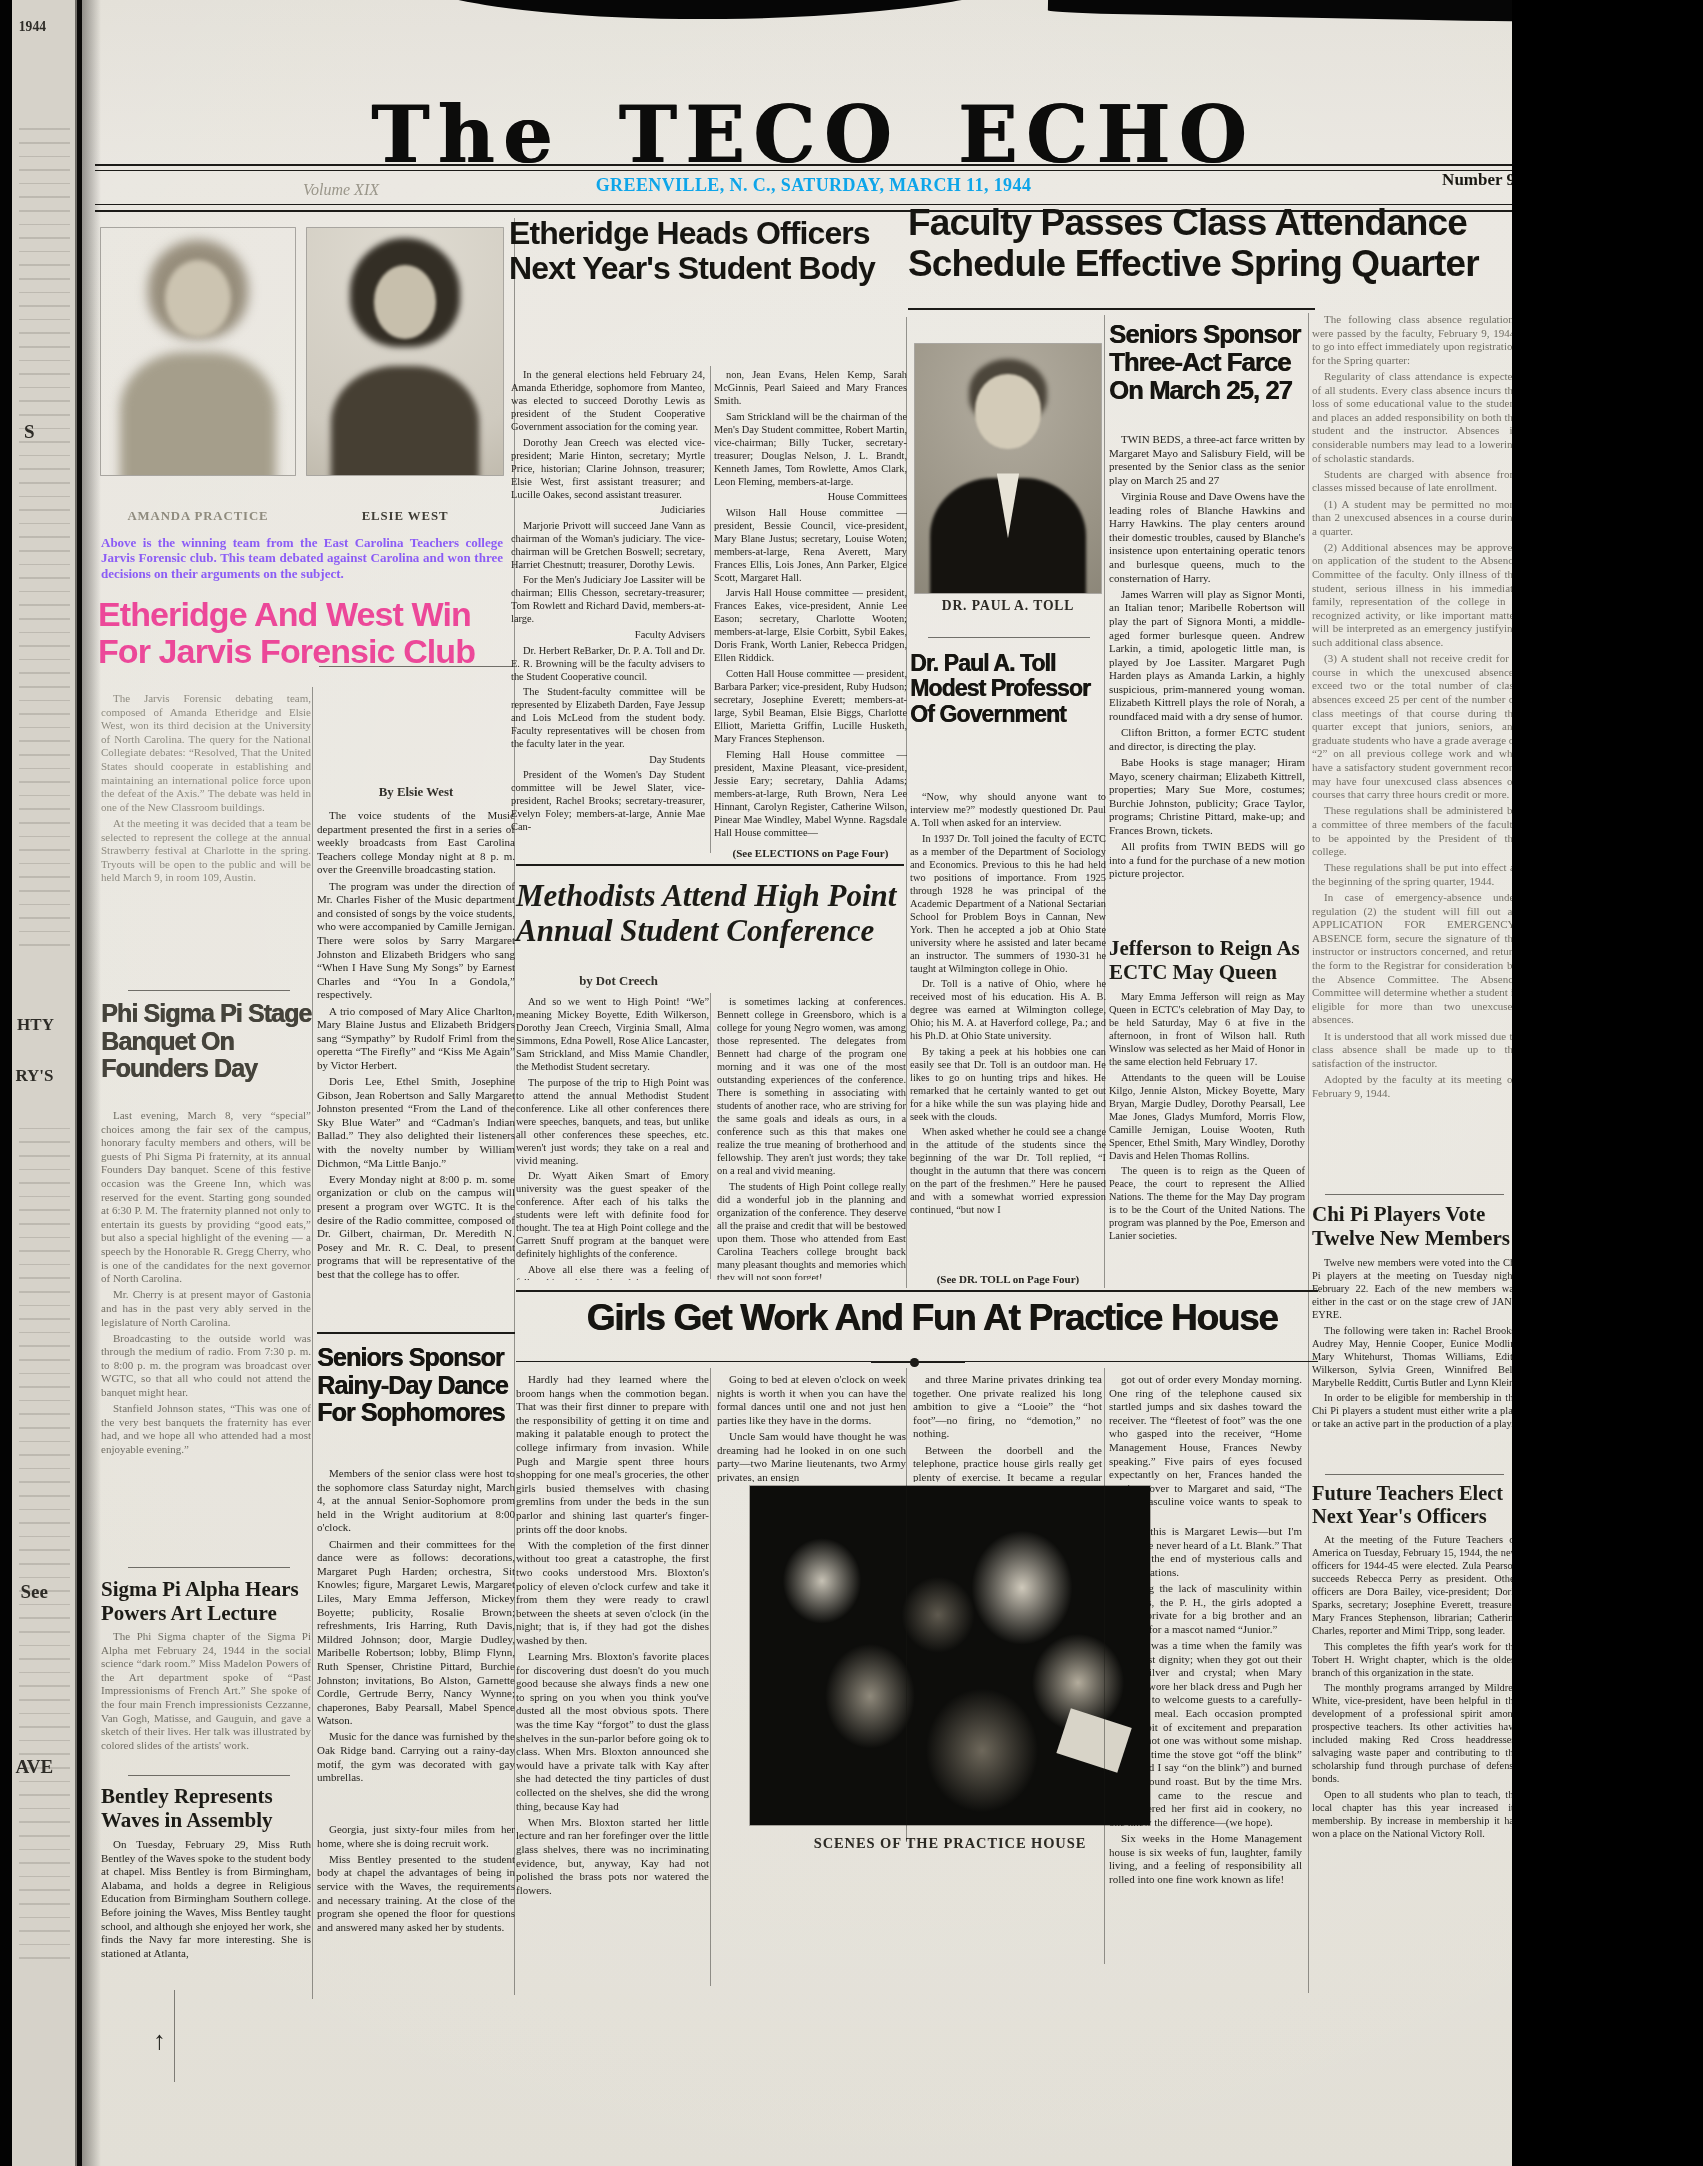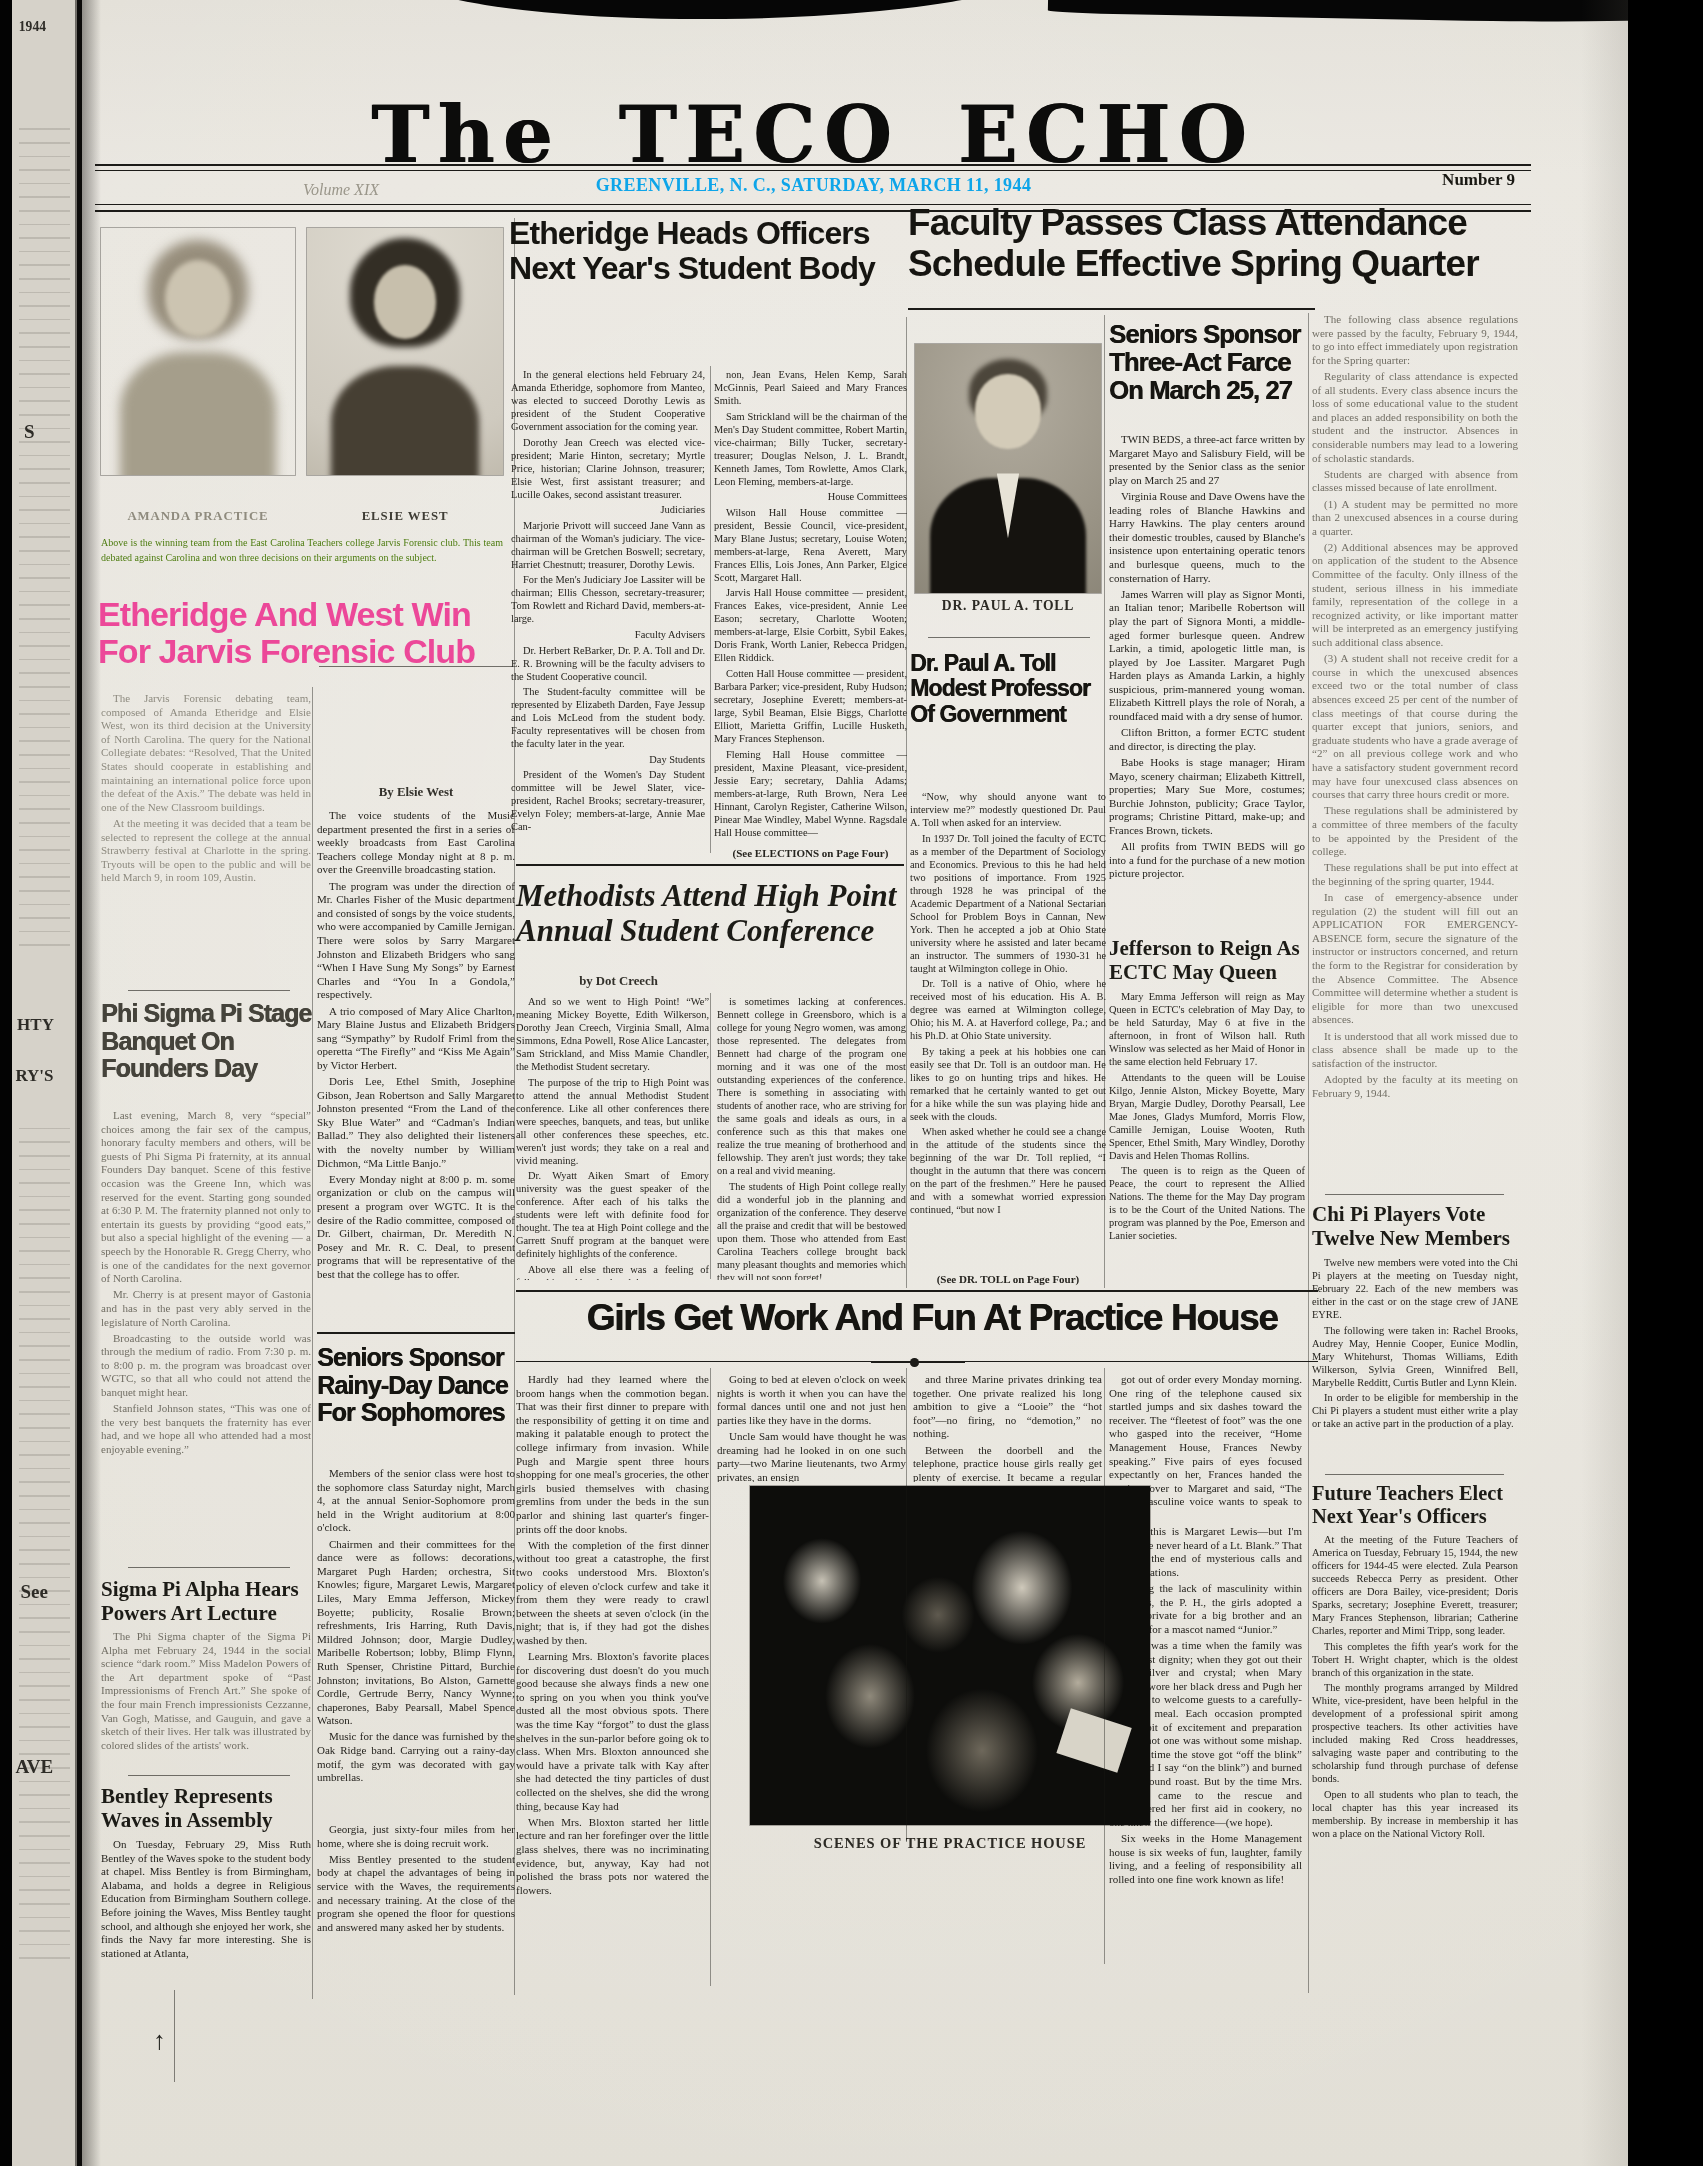--- a/index.html
+++ b/index.html
@@ -1,16 +1,16 @@
 <!DOCTYPE html>
 <html style="font-size:13.6px"><head>
 <meta charset="utf-8">
 <style>
   html,body{margin:0;padding:0;background:#000;}
-  .scan{position:relative;width:1628px;height:2166px;background:#050505;overflow:hidden;
+  .scan{position:relative;width:1512px;height:2166px;background:#050505;overflow:hidden;
         font-family:"Liberation Serif",serif;}
   .paper-bg{position:absolute;left:82px;top:0;width:1622px;height:2166px;
         background:
           radial-gradient(120% 90% at 50% 40%, rgba(255,255,255,.25) 0%, rgba(0,0,0,0) 70%),
           linear-gradient(180deg,#e3e0d8 0%,#e9e6df 8%,#e7e4dc 60%,#e2dfd6 100%);}
   .right-curl{position:absolute;left:1581px;top:0;width:123px;height:2166px;
         background:linear-gradient(to right, rgba(0,0,0,0) 0%, rgba(110,106,96,.18) 45%, rgba(85,82,74,.38) 78%, #9a968c 100%);}
   .fold-shadow{position:absolute;left:75px;top:0;width:25.6px;height:2166px;
         background:linear-gradient(to right, rgba(20,18,15,.55), rgba(20,18,15,0));}
   .black-strip{position:absolute;left:0;top:0;width:13.6px;height:2166px;background:#030303;}
@@ -47,21 +47,21 @@
   .body-col p{margin:0 0 2.6px;text-indent:12px;}
   .body-col .subhead{text-align:right;font-weight:400;margin:2.6px 0;text-indent:0;}
   .tight{font-size:10.4px;line-height:13px;}
   .fade{color:#716e64;}
   .fade2{color:#8d8a7f;}
   .jumpline{position:absolute;text-align:center;font-weight:700;font-size:11px;color:#26241f;}
   .photo{position:absolute;overflow:hidden;box-shadow:0 0 0 0.9px rgba(20,18,15,.35);}
   .ph{position:absolute;}
   .caption-name{position:absolute;text-align:center;font-weight:700;font-size:12.8px;
         letter-spacing:0.9px;color:#3f3d35;}
-  .caption-text{position:absolute;font-size:10px;line-height:15.3px;color:#4d7c0f;text-align:justify;}
+  .caption-text{position:absolute;font-size:13px;line-height:15.3px;color:#8b5cf6;text-align:justify;font-weight:bold;}
   .bottom-arrow{position:absolute;left:153px;top:2026px;font-size:25.6px;color:#23221e;}
   .bottom-line{position:absolute;left:174px;top:1990px;width:0.9px;height:92px;background:rgba(25,23,20,.5);}
   .arrow-dec{position:absolute;left:871px;top:1358px;width:94px;height:8.5px;}
   .arrow-dec::before{content:"";position:absolute;left:0;top:3.4px;width:94px;height:1.7px;background:#1c1b18;}
   .arrow-dec::after{content:"";position:absolute;left:39px;top:0;width:8.5px;height:8.5px;background:#1c1b18;border-radius:50%;}
 </style>
 </head>
 <body>
 
 <div class="scan">

